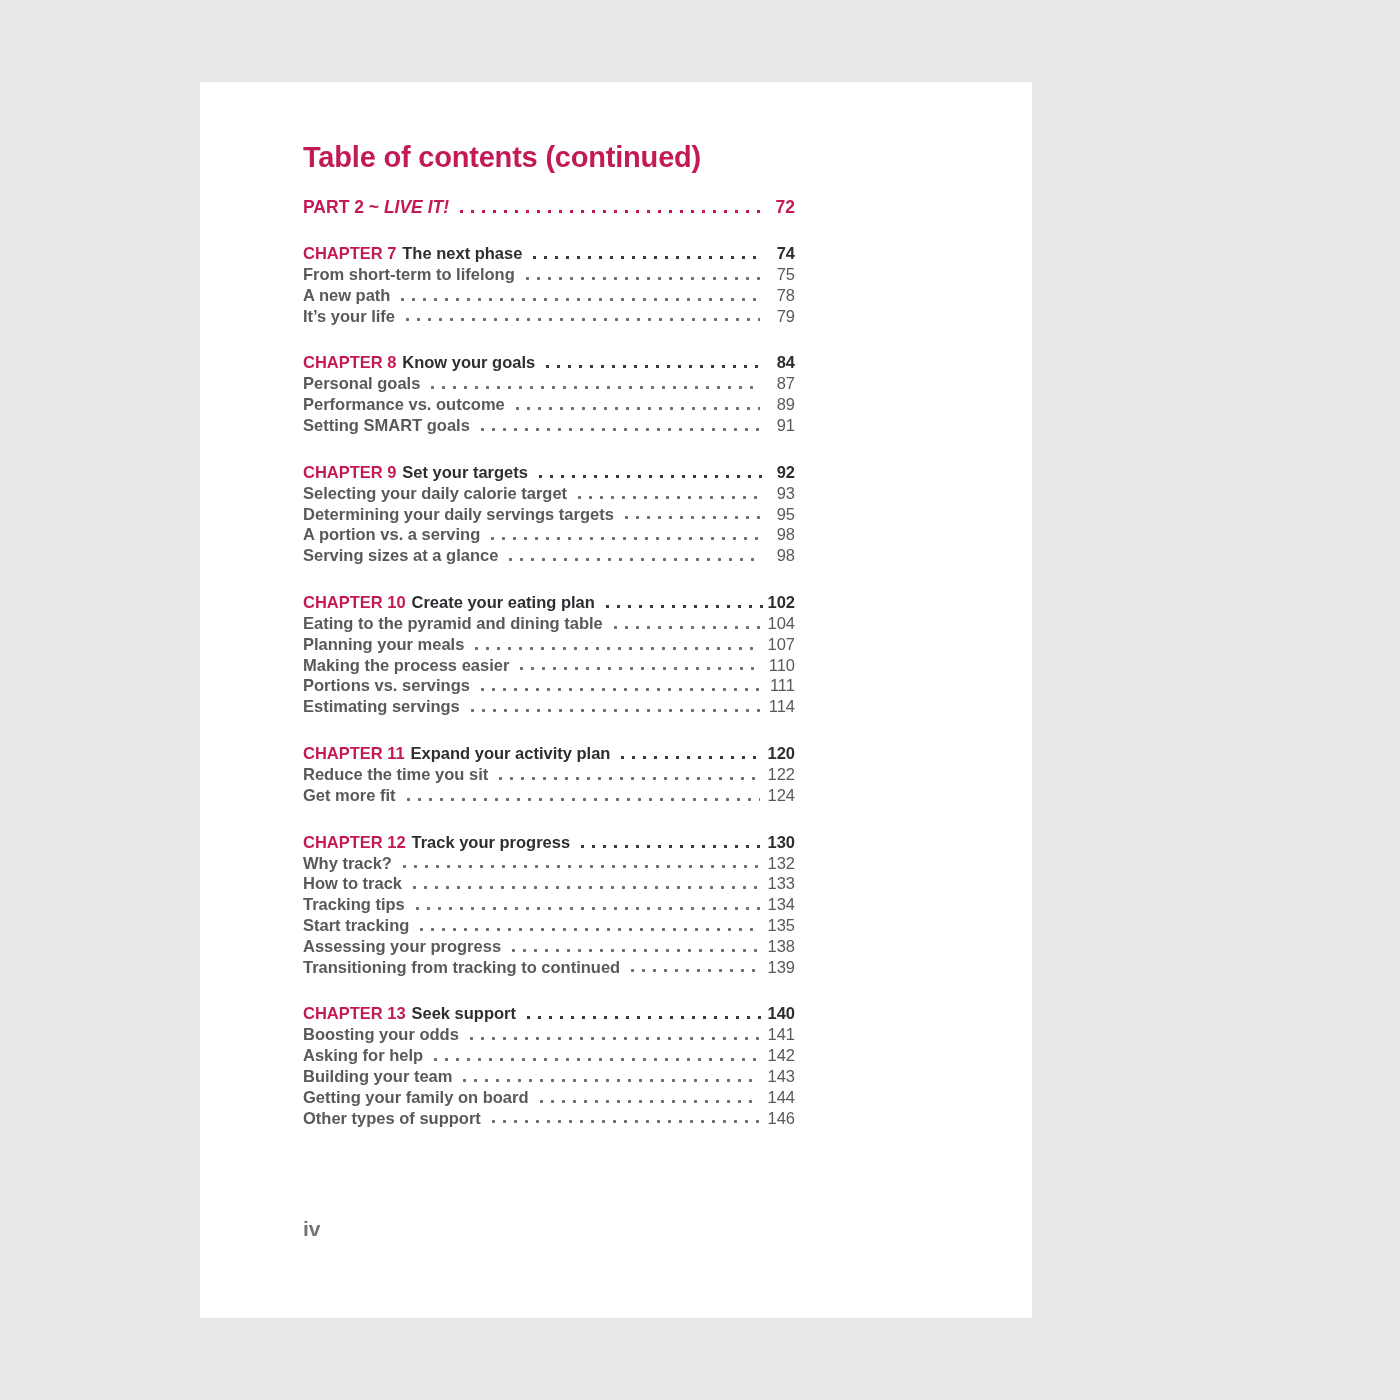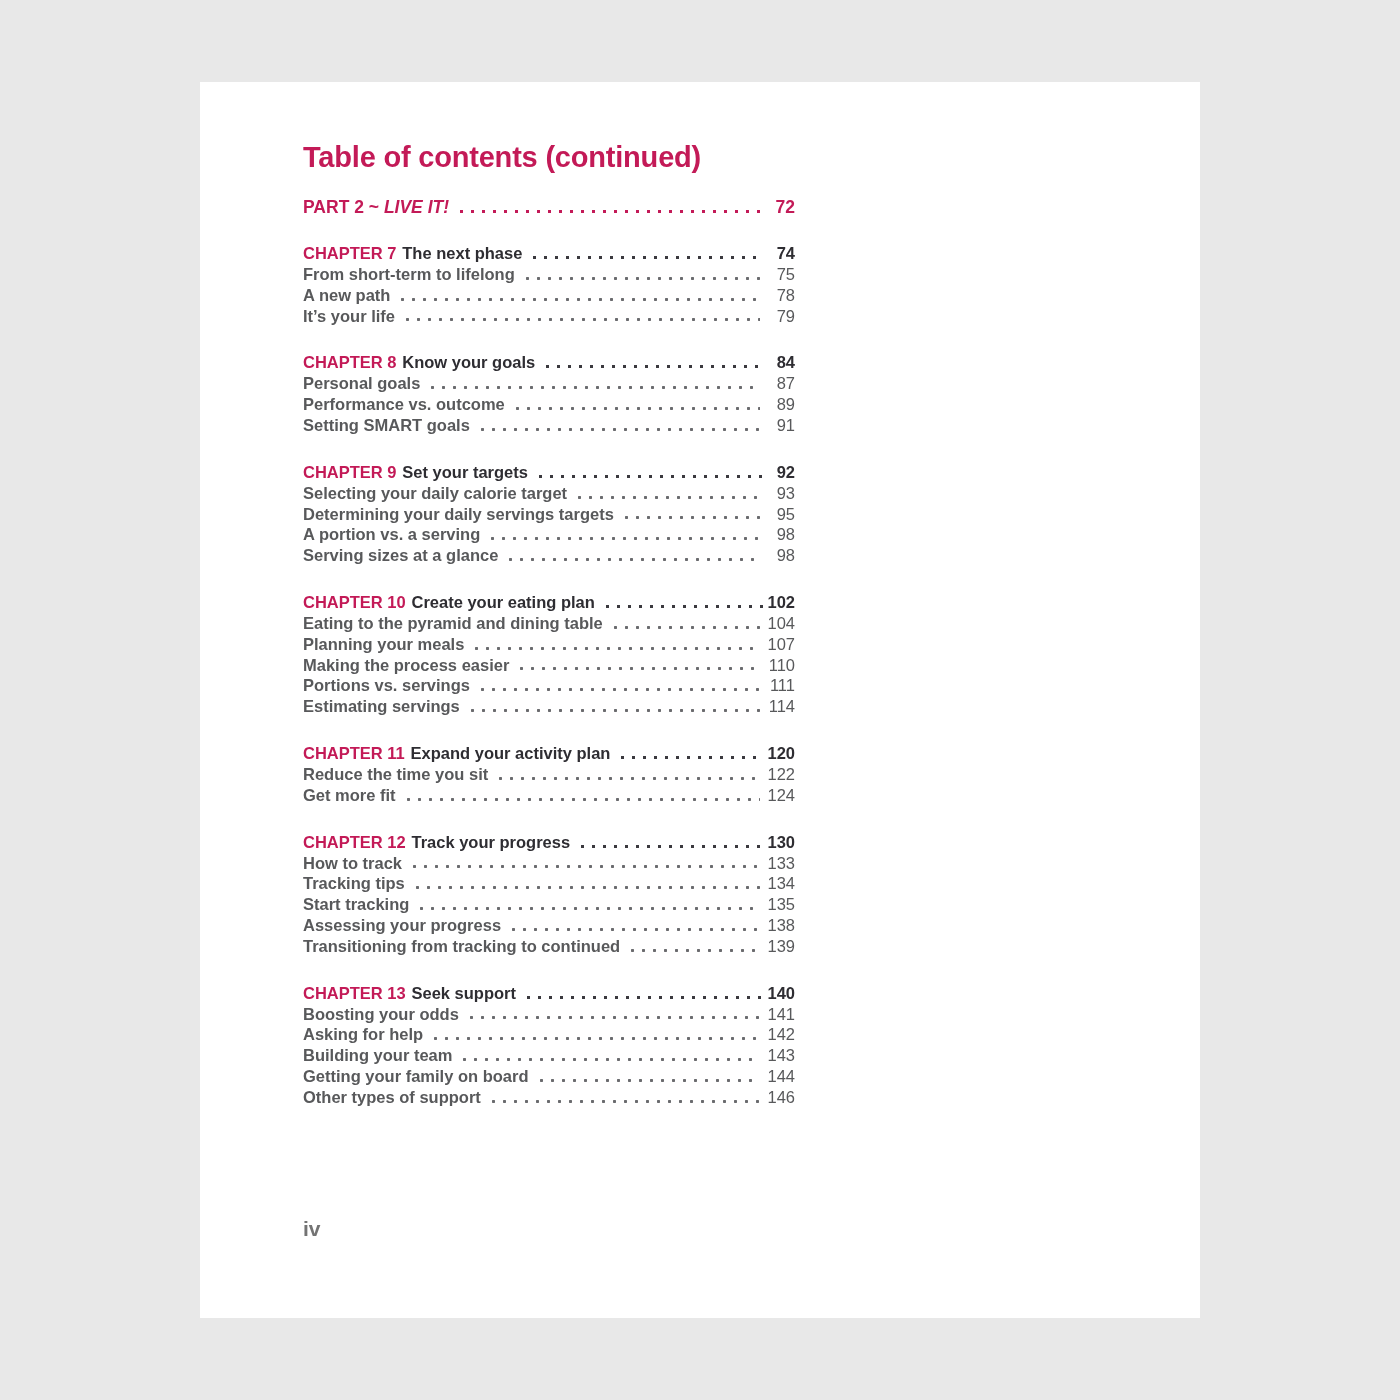--- a/index.html
+++ b/index.html
@@ -12,21 +12,21 @@
     position: relative;
     width: 1400px;
     height: 1400px;
     background: #e8e8e8;
     overflow: hidden;
   }
   .page {
     position: absolute;
     left: 200px;
     top: 82px;
-    width: 1000px;
+    width: 832px;
     height: 1236px;
     background: #ffffff;
   }
   .content {
     position: absolute;
     left: 103px;
     top: 58px;
     width: 492px;
   }
   .title {
@@ -245,20 +245,25 @@
             </div>
           </section>
           <section class="chapter-block">
             <div class="row head-row">
               <span class="ch-num">CHAPTER 12</span>
               <span class="ch-title">Track your progress</span>
               <span class="leader head-leader"></span>
               <span class="pagenum">130</span>
             </div>
             <div class="row entry-row">
+              <span class="entry-label"><i class="it"></i><span>Why track?</span></span>
+              <span class="leader entry-leader"></span>
+              <span class="pagenum">132</span>
+            </div>
+            <div class="row entry-row">
               <span class="entry-label"><i class="it"></i><span>How to track</span></span>
               <span class="leader entry-leader"></span>
               <span class="pagenum">133</span>
             </div>
             <div class="row entry-row">
               <span class="entry-label"><i class="it"></i><span>Tracking tips</span></span>
               <span class="leader entry-leader"></span>
               <span class="pagenum">134</span>
             </div>
             <div class="row entry-row">

